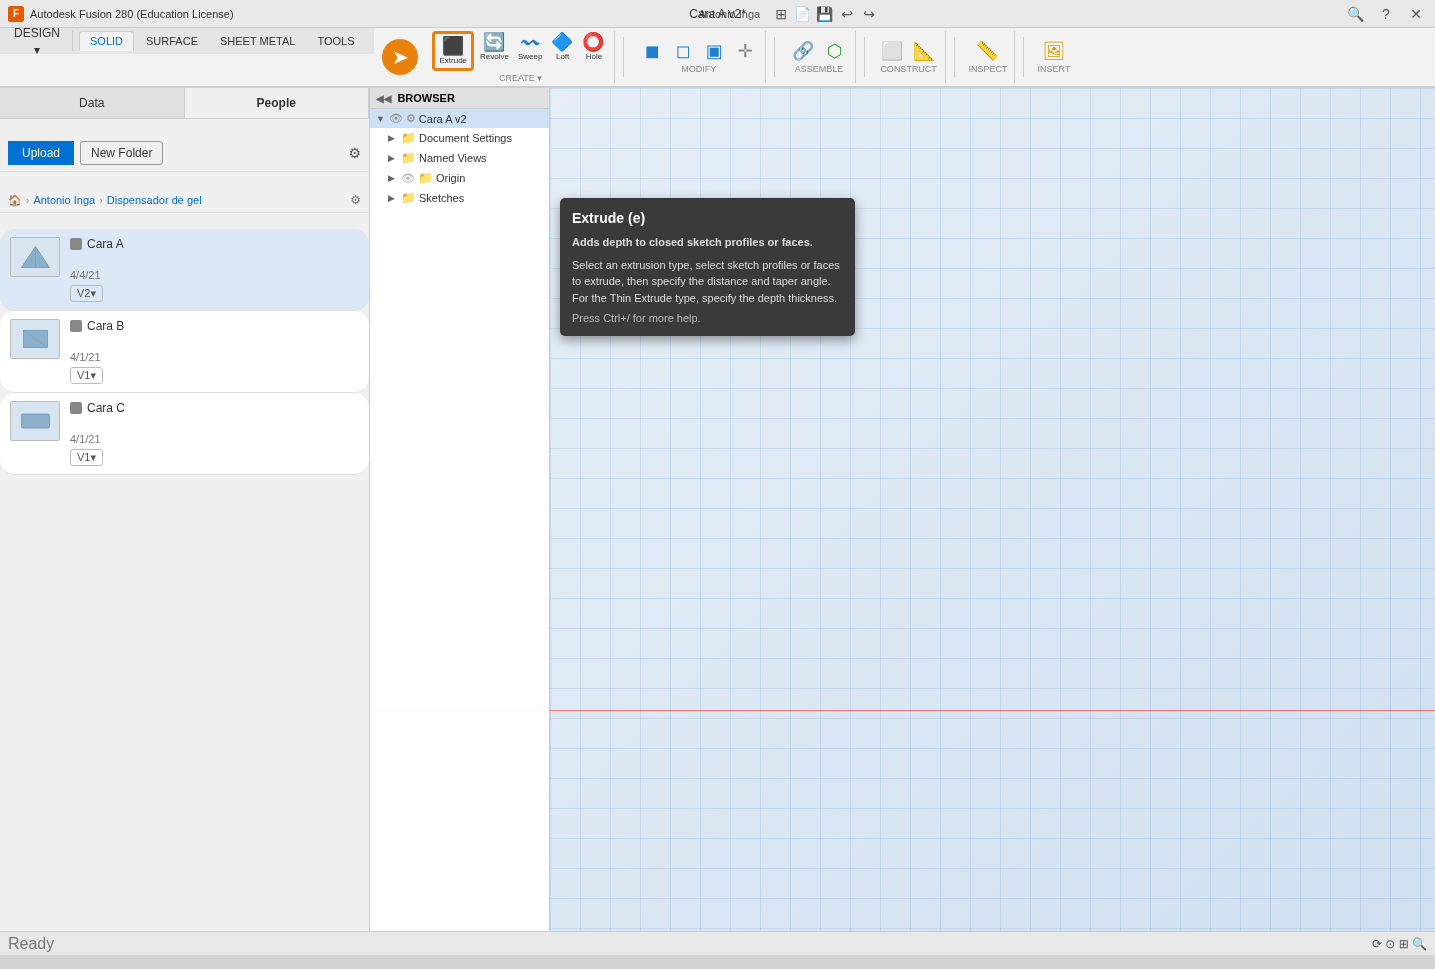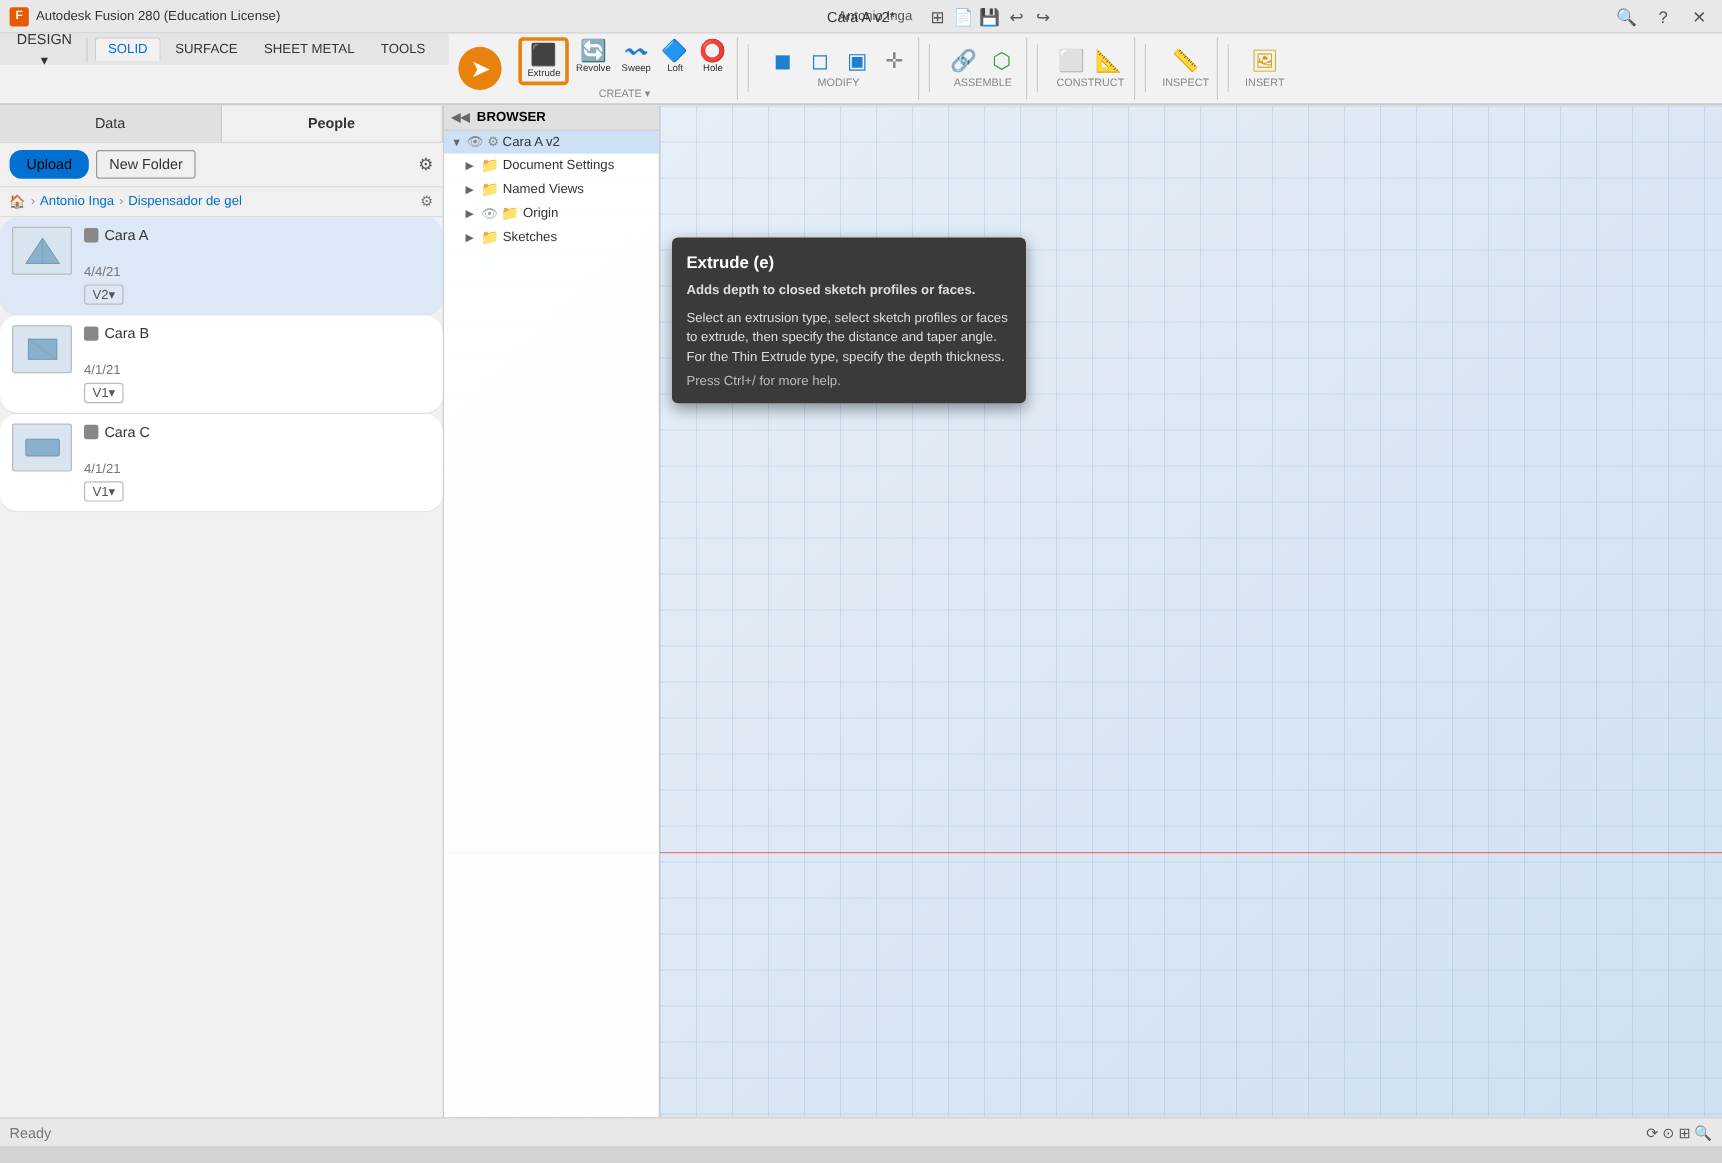--- a/index.html
+++ b/index.html
@@ -53,20 +53,21 @@
     }
 
     
     #left-panel {
       width: 370px;
       background: #f0f0f0;
       display: flex;
       flex-direction: column;
       border-right: 1px solid #ccc;
       flex-shrink: 0;
+      gap: 16px;
     }
 
     
     .panel-tabs {
       display: flex;
       border-bottom: 1px solid #ccc;
     }
     .panel-tab {
       flex: 1;
       padding: 8px 0;
@@ -86,24 +87,24 @@
     .panel-actions {
       display: flex;
       align-items: center;
       padding: 6px 8px;
       gap: 6px;
       background: #f0f0f0;
       border-bottom: 1px solid #ddd;
     }
     .btn-upload {
       background: #0070d2;
-      color: #000000;
+      color: #fef9c3;
       border: none;
       padding: 5px 14px;
-      border-radius: 10px;
+      border-radius: 0;
       font-size: 12px;
       cursor: pointer;
     }
     .btn-new-folder {
       background: transparent;
       border: 1px solid #999;
       padding: 4px 10px;
       border-radius: 3px;
       font-size: 12px;
       cursor: pointer;
@@ -690,16 +691,16 @@
         <strong><span>Adds depth to closed sketch profiles or faces.</span></strong>
       </div>
       <div class="tooltip-body" style="margin-top:6px;">Select an extrusion type, select sketch profiles or faces to extrude, then specify the distance and taper angle. For the Thin Extrude type, specify the depth thickness.</div>
       <div class="tooltip-footer">Press Ctrl+/ for more help.</div>
     </div>
 
   </div>
 </div>
 
 <div id="status-bar">
-  <span style="color:#777; font-size:12px;">Ready</span>
+  <span style="color:#777; font-size:16px;">Ready</span>
   <div class="spacer"></div>
   <span style="font-size:12px; color:#555;">⟳ ⊙ ⊞ 🔍</span>
 </div>
 
 </body></html>

